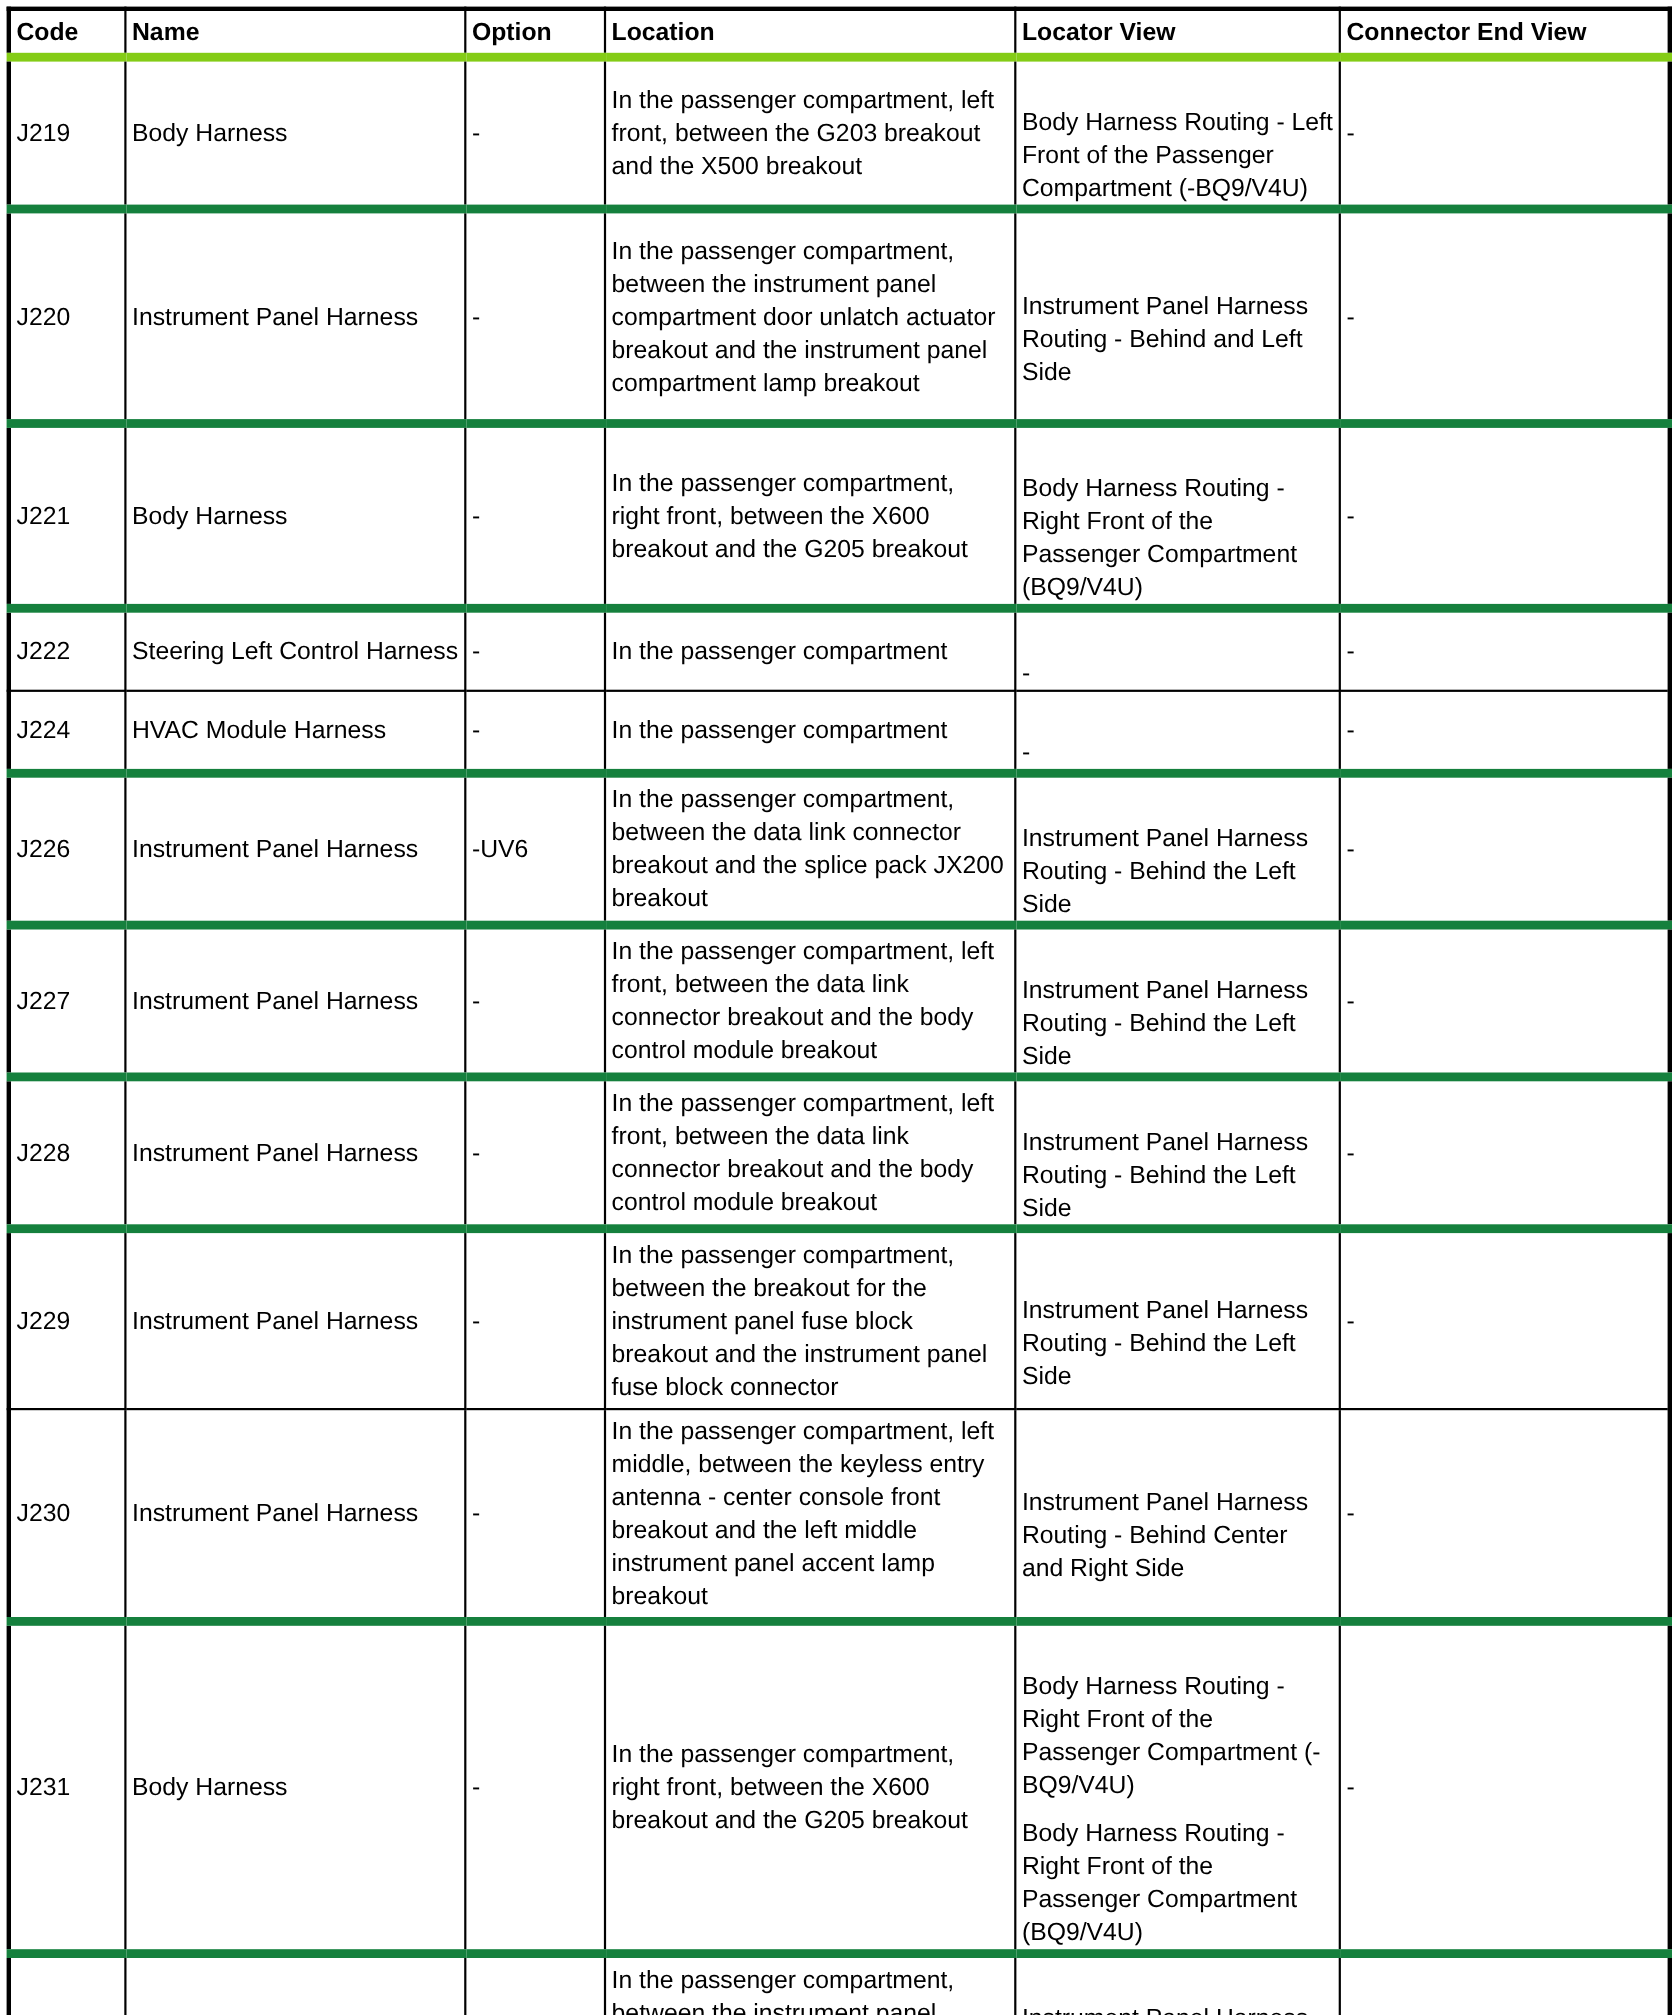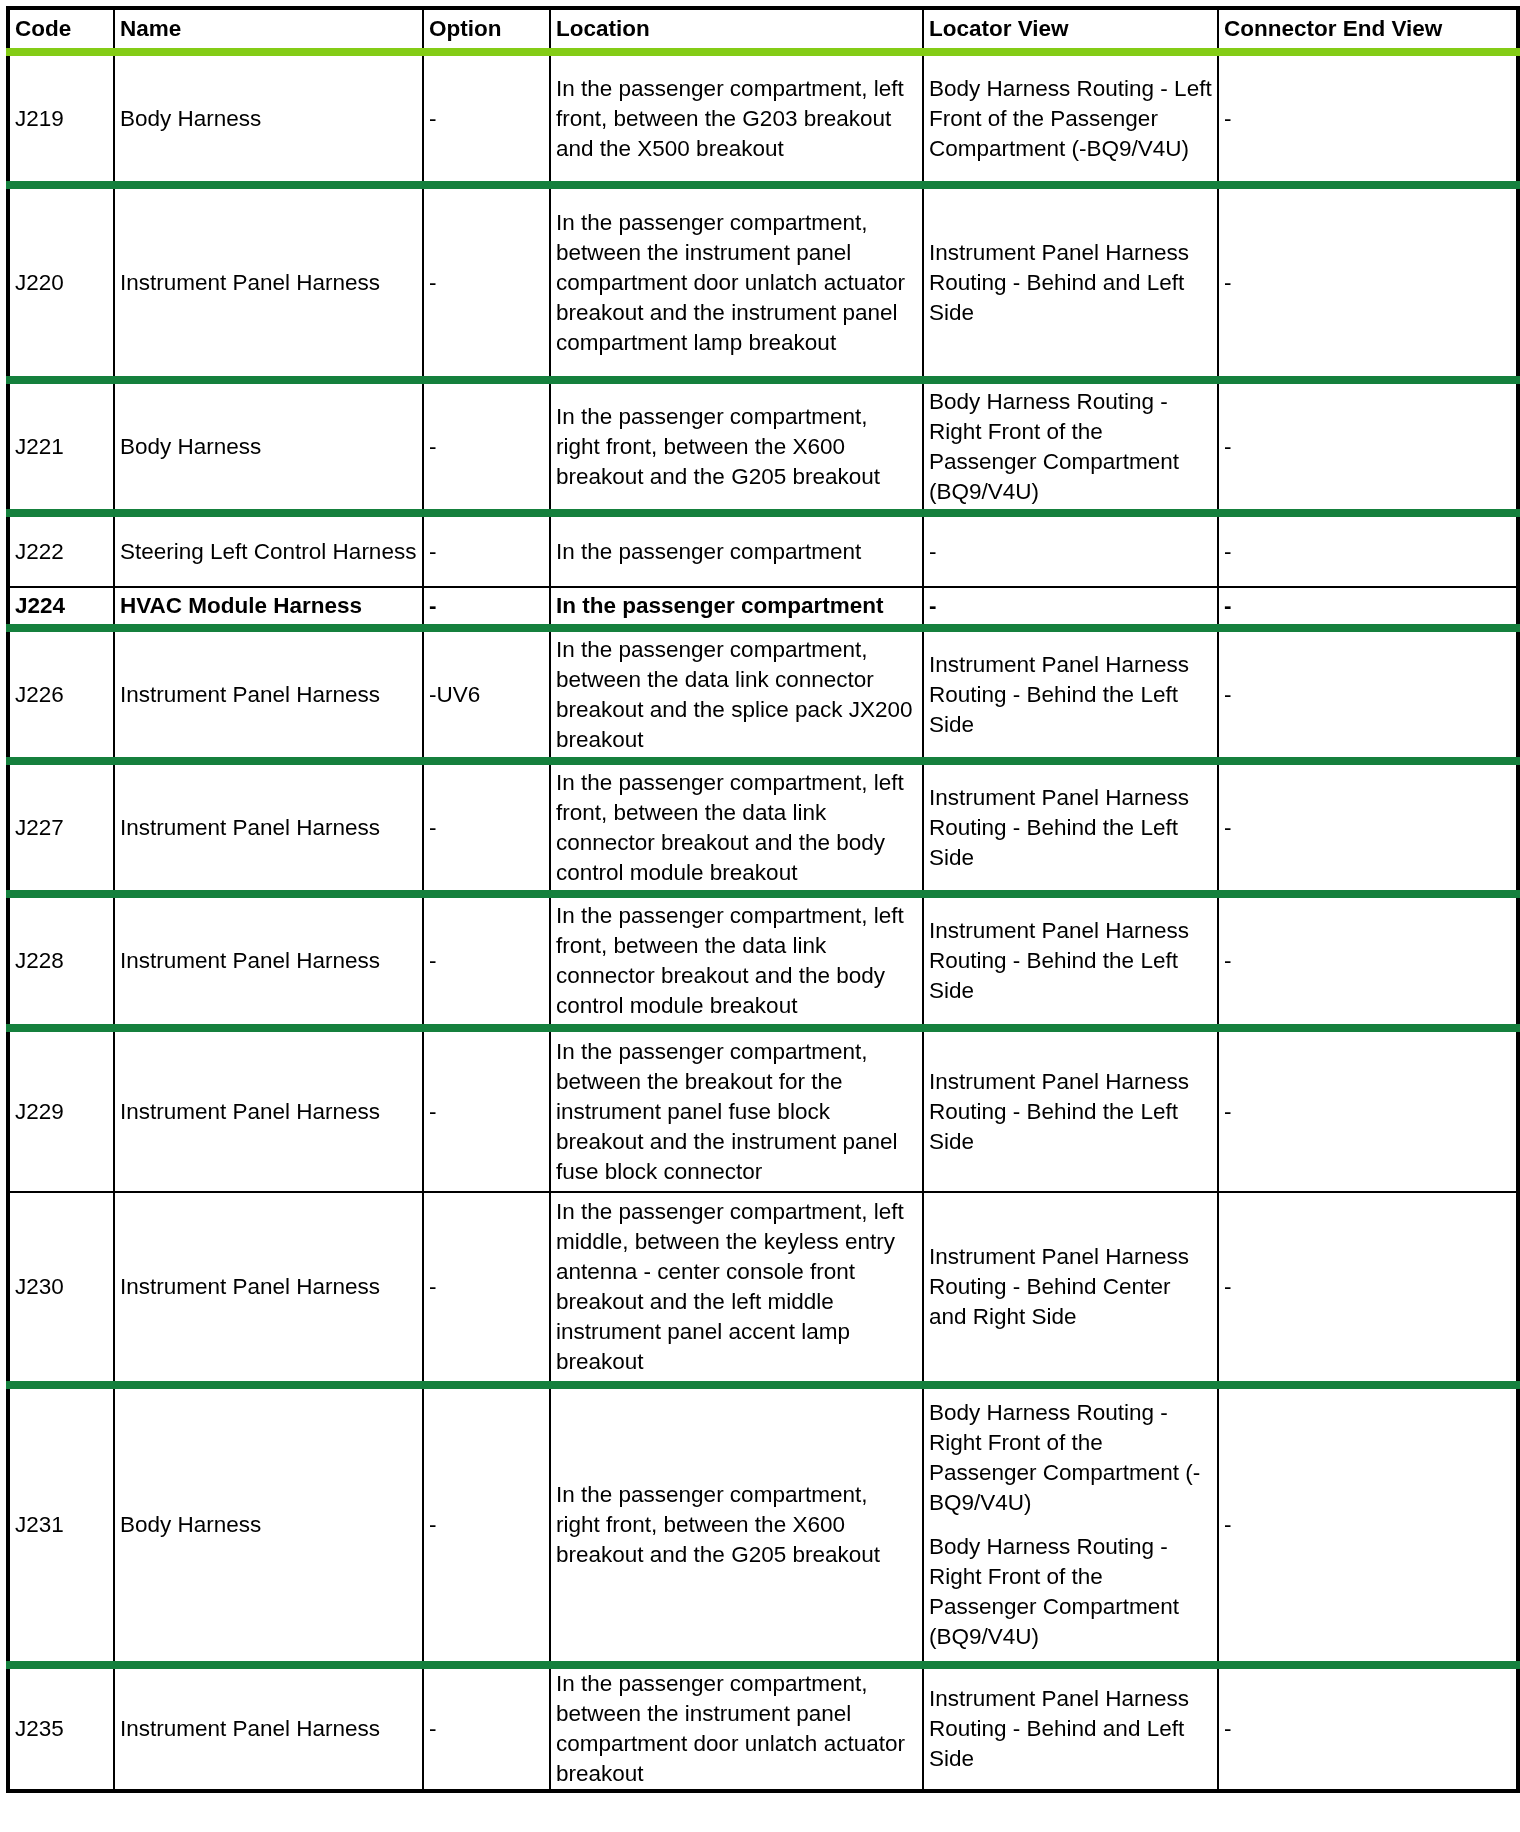--- a/index.html
+++ b/index.html
@@ -24,21 +24,21 @@
   }
   table.grid th {
     font-weight: bold;
     height: 38px;
     border-bottom: 8px solid #84cc16;
     line-height: 26px;
   }
   th.c-name, th.c-option, th.c-location { text-align: center; }
   td.c-option { text-align: center; }
   tr.row-thick td { border-top: 8px solid #15803d; }
-  .lv-block { display: block; }
+  .lv-block { display: block; margin-top: 40px; }
   .lv-block + .lv-block { margin-top: 14px; }
   col.k-code { width: 106px; }
   col.k-name { width: 309px; }
   col.k-option { width: 127px; }
   col.k-location { width: 373px; }
   col.k-locator { width: 295px; }
   col.k-end { width: 300px; }
 </style>
 </head>
 <body>
@@ -97,21 +97,21 @@
         <tr class="row-thick" style="height: 74px;">
     <td class="c-code">J222</td>
     <td class="c-name">Steering Left Control Harness</td>
     <td class="c-option">-</td>
     <td class="c-location">In the passenger compartment</td>
     <td class="c-locator">
             <span class="lv-block">-</span>
           </td>
     <td class="c-end">-</td>
   </tr>
-        <tr style="height: 41px; font-weight: bold;">
+        <tr style="height: 41px;">
     <td class="c-code">J224</td>
     <td class="c-name">HVAC Module Harness</td>
     <td class="c-option">-</td>
     <td class="c-location">In the passenger compartment</td>
     <td class="c-locator">
             <span class="lv-block">-</span>
           </td>
     <td class="c-end">-</td>
   </tr>
         <tr class="row-thick" style="height: 133px;">

